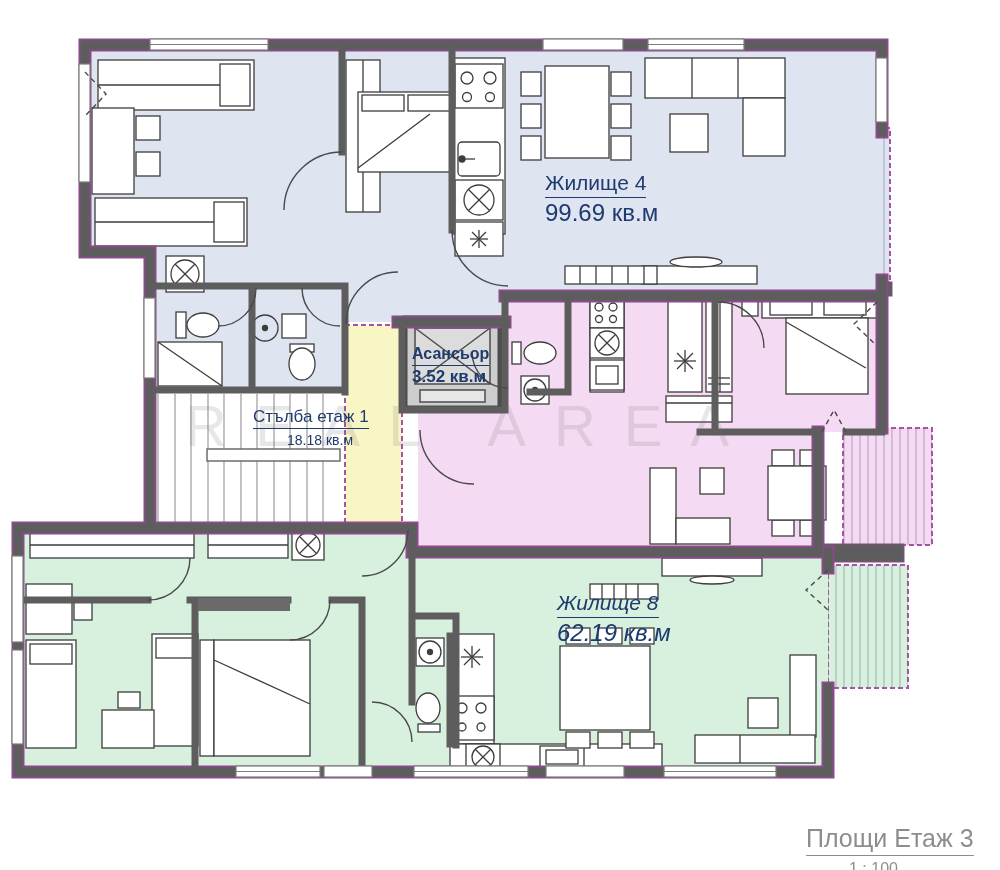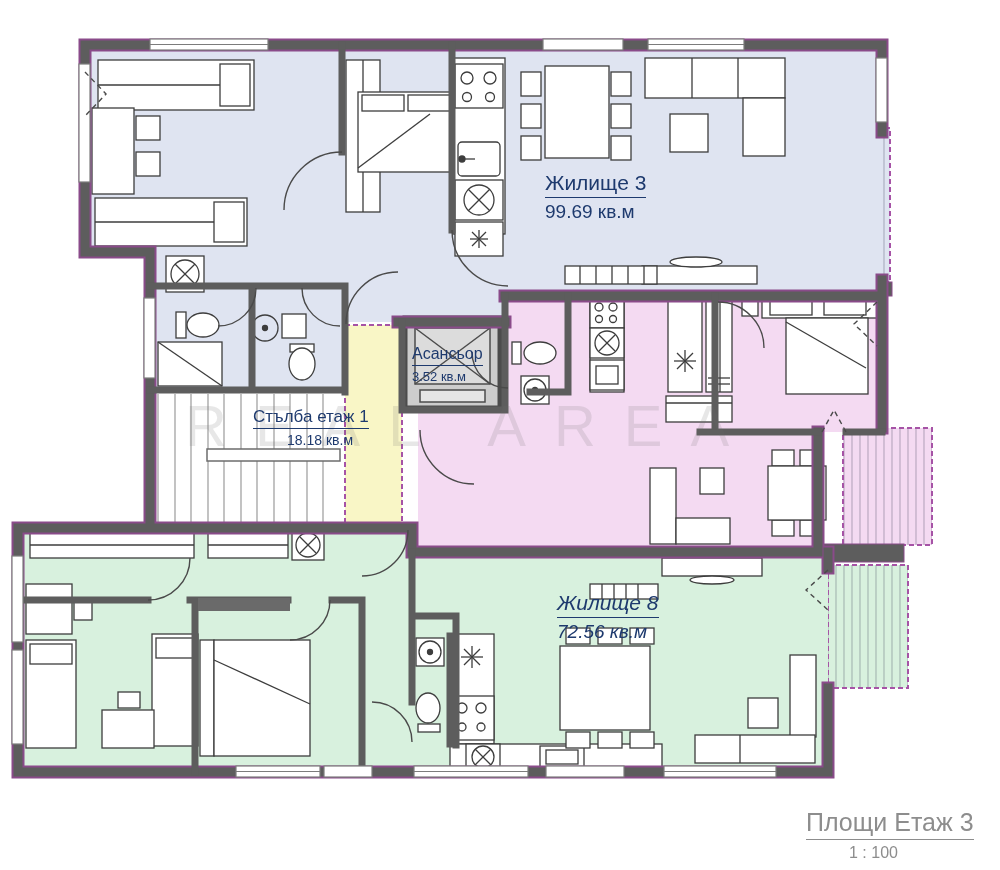--- a/index.html
+++ b/index.html
@@ -2,27 +2,27 @@
 <html><head>
 <meta charset="utf-8">
 <style>
   html,body{margin:0;padding:0;background:#ffffff;}
   .stage{position:relative;width:1000px;height:870px;background:#fff;overflow:hidden;
          font-family:"Liberation Sans", sans-serif;}
   .stage svg{position:absolute;left:0;top:0;}
   .lbl{position:absolute;color:#1e3a6e;line-height:1.25;white-space:nowrap;}
   .lbl .nm{border-bottom:1.6px solid #1e3a6e;padding-bottom:1px;display:inline-block;}
   .lbl-apt{font-size:21px;}
-  .lbl-apt .ar{font-size:19px;}
-  .lbl-core{font-size:16px;}
-  .lbl-core .ar{font-size:13px;}
+  .lbl-apt .ar{font-size:24px;}
+  .lbl-core{font-size:16px;font-weight:bold;}
+  .lbl-core .ar{font-size:17px;}
   .lbl-stairs{font-size:17px;}
   .lbl-stairs .ar{font-size:14px;padding-left:34px;}
   .title-block{position:absolute;left:806px;top:808px;color:#8d8d8d;}
-  .title-block .t{font-size:25px;border-bottom:1.6px solid #8d8d8d;padding-bottom:2px;}
+  .title-block .t{font-size:25px;border-bottom:1.6px solid #8d8d8d;padding-bottom:2px;margin-top:16px;}
   .title-block .s{font-size:16px;margin-top:4px;padding-left:4px;margin-left:39px;}
   .watermark{position:absolute;left:185px;top:392px;font-family:Liberation Sans, sans-serif;
              font-size:58px;letter-spacing:28px;color:#6f6f6f;opacity:0.16;}
   .win{fill:#ffffff;stroke:#7c7c7c;stroke-width:1.2;}
 </style>
 </head>
 <body>
 
 <div class="stage">
 <svg width="1000" height="870" viewBox="0 0 1000 870">
@@ -359,28 +359,28 @@
       <path d="M822,432 L834,410 L846,432"></path>
       <path d="M828,570 L806,590 L828,610"></path>
       <path d="M85,72 L106,94 L85,116"></path>
     </g>
   </g>
 </svg>
 
 <div class="watermark">REAL AREA</div>
 
 <div class="lbl lbl-apt" style="left:545px;top:170px;">
-  <span class="nm">Жилище 3</span><br>
+  <span class="nm">Жилище 4</span><br>
   <span class="ar">99.69 кв.м</span>
 </div>
 
 
 <div class="lbl lbl-apt" style="left:557px;top:590px;font-style:italic;">
   <span class="nm">Жилище 8</span><br>
-  <span class="ar">72.56 кв.м</span>
+  <span class="ar">62.19 кв.м</span>
 </div>
 
 <div class="lbl lbl-core" style="left:412px;top:344px;">
   <span class="nm">Асансьор</span><br>
   <span class="ar">3.52 кв.м</span>
 </div>
 
 <div class="lbl lbl-stairs" style="left:253px;top:406px;">
   <span class="nm">Стълба етаж 1</span><br>
   <span class="ar">18.18 кв.м</span>

